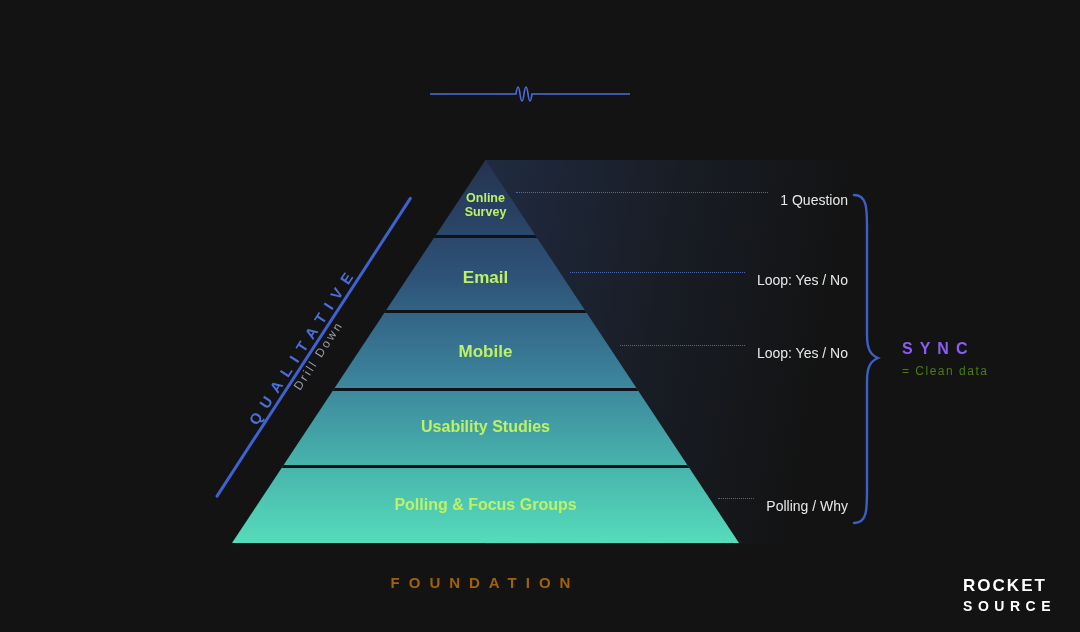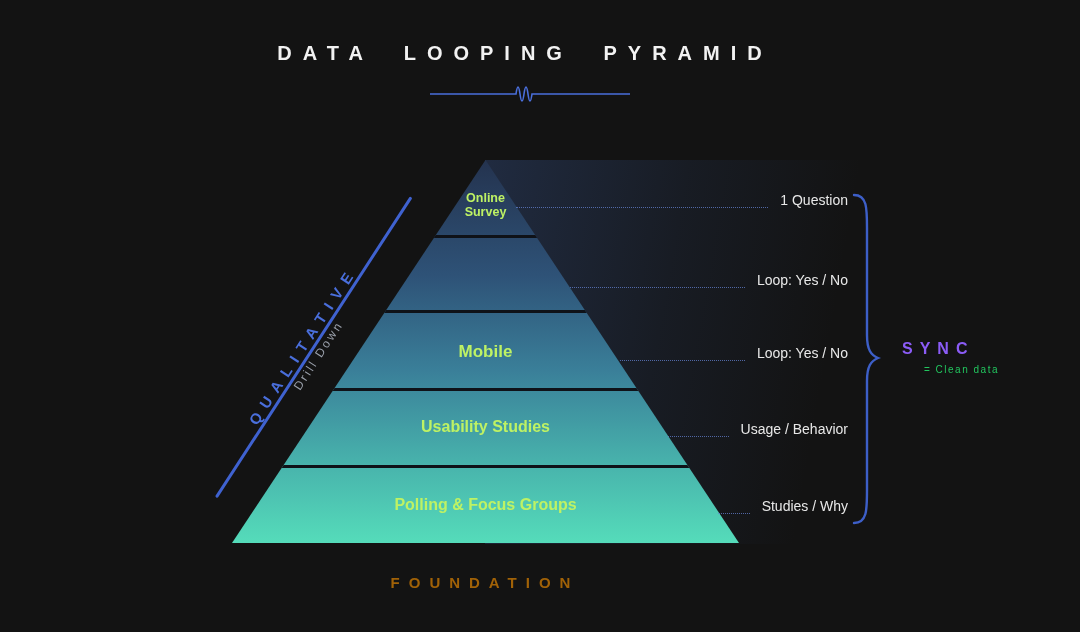--- a/index.html
+++ b/index.html
@@ -36,36 +36,36 @@
   .lvl { position:absolute; width:100%; text-align:center; color:#bef264; font-weight:700; }
   .lvl-1 { top:31px; left:calc(50% - 42px); width:84px; font-size:12.5px; line-height:14px; }
   .lvl-2 { top:108px; font-size:17px; }
   .lvl-3 { top:182px; font-size:17px; }
   .lvl-4 { top:258px; font-size:16px; }
   .lvl-5 { top:336px; font-size:16px; }
 
   
   .ann {
     position:absolute; right:232px; height:16px;
-    display:flex; align-items:flex-end;
+    display:flex; align-items:flex-start;
     color:#e8e8e8; font-size:14px;
   }
   .ann .dots { flex:1; height:0; border-top:1.5px dotted rgba(100,130,210,0.75); margin-right:12px; }
   .ann .ann-label { white-space:nowrap; }
   .ann-1 { left:516px; top:192px; }
   .ann-2 { left:570px; top:272px; }
   .ann-3 { left:620px; top:345px; }
   .ann-4 { left:668px; top:421px; }
   .ann-5 { left:718px; top:498px; }
 
   
   .brace { position:absolute; left:850px; top:192px; }
   .sync { position:absolute; left:902px; top:340px; }
   .sync-label { color:#8b5cf6; font-size:16px; font-weight:700; letter-spacing:7px; white-space:nowrap; }
-  .sync-sub { color:#22c55e; font-size:10px; letter-spacing:1.5px; margin-top:6px; white-space:nowrap;margin-left:22px; }
+  .sync-sub { color:#4d7c0f; font-size:12px; letter-spacing:1.5px; margin-top:6px; white-space:nowrap; }
 
   
   .drill-line {
     position:absolute; left:216px; top:496px; width:358px; height:2.5px;
     background:#3f62d0; border-radius:2px;
     transform-origin:0 50%; transform:rotate(-57deg);
   }
   .qual {
     position:absolute; left:310px; top:350px; text-align:center;
     transform:translate(-50%,-50%) rotate(-57deg); white-space:nowrap;
@@ -82,73 +82,73 @@
   
   .logo { position:absolute; right:24px; bottom:18px; color:#ffffff; }
   .logo-1 { font-size:17px; font-weight:800; letter-spacing:2px; white-space:nowrap; }
   .logo-2 { font-size:14px; font-weight:800; letter-spacing:5.5px; margin-top:2px; white-space:nowrap; }
 </style>
 </head>
 <body>
 
 <div class="canvas">
 
-  <div class="title">DATA LOOPING PYRAMID</div>
 
   <svg class="squiggle" width="200" height="32" viewBox="0 0 200 32">
     <path d="M0 16 L86 16 Q88 2 90 16 T94 16 T98 16 T102 16 L200 16" fill="none" stroke="#4a6fdc" stroke-width="1.6" stroke-linecap="round"></path>
   </svg>
 
   <div class="haze"></div>
 
   <div class="pyramid">
     <div class="pyramid-shape">
       <div class="divider div-1"></div>
       <div class="divider div-2"></div>
       <div class="divider div-3"></div>
       <div class="divider div-4"></div>
     </div>
     <div class="lvl lvl-1">Online Survey</div>
+    <div class="lvl lvl-2">Email</div>
     <div class="lvl lvl-3">Mobile</div>
     <div class="lvl lvl-4">Usability Studies</div>
     <div class="lvl lvl-5">Polling &amp; Focus Groups</div>
   </div>
 
   <div class="ann ann-1">
     <span class="dots"></span>
     <span class="ann-label">1 Question</span>
   </div>
   <div class="ann ann-2">
     <span class="dots"></span>
     <span class="ann-label">Loop: Yes / No</span>
   </div>
   <div class="ann ann-3">
     <span class="dots"></span>
     <span class="ann-label">Loop: Yes / No</span>
   </div>
-  <div class="ann ann-4">
-    <span class="dots"></span>
-    <span class="ann-label">Usage / Behavior</span>
-  </div>
   <div class="ann ann-5">
     <span class="dots"></span>
-    <span class="ann-label">Studies / Why</span>
+    <span class="ann-label">Polling / Why</span>
   </div>
 
   <svg class="brace" width="32" height="334" viewBox="0 0 32 334">
     <path d="M4 3 C17 3 17 16 17 36 L17 143 C17 158 21 163 28 166 C21 169 17 174 17 189 L17 298 C17 318 17 331 4 331" fill="none" stroke="#3d5fc8" stroke-width="2.4" stroke-linecap="round"></path>
   </svg>
 
   <div class="sync">
     <div class="sync-label">SYNC</div>
     <div class="sync-sub">= Clean data</div>
   </div>
 
   <div class="drill-line"></div>
   <div class="qual">
     <div class="qual-label">QUALITATIVE</div>
     <div class="qual-sub">Drill Down</div>
   </div>
 
   <div class="foundation">FOUNDATION</div>
 
+  <div class="logo">
+    <div class="logo-1">ROCKET</div>
+    <div class="logo-2">SOURCE</div>
+  </div>
 
 </div>
 
 </body></html>

